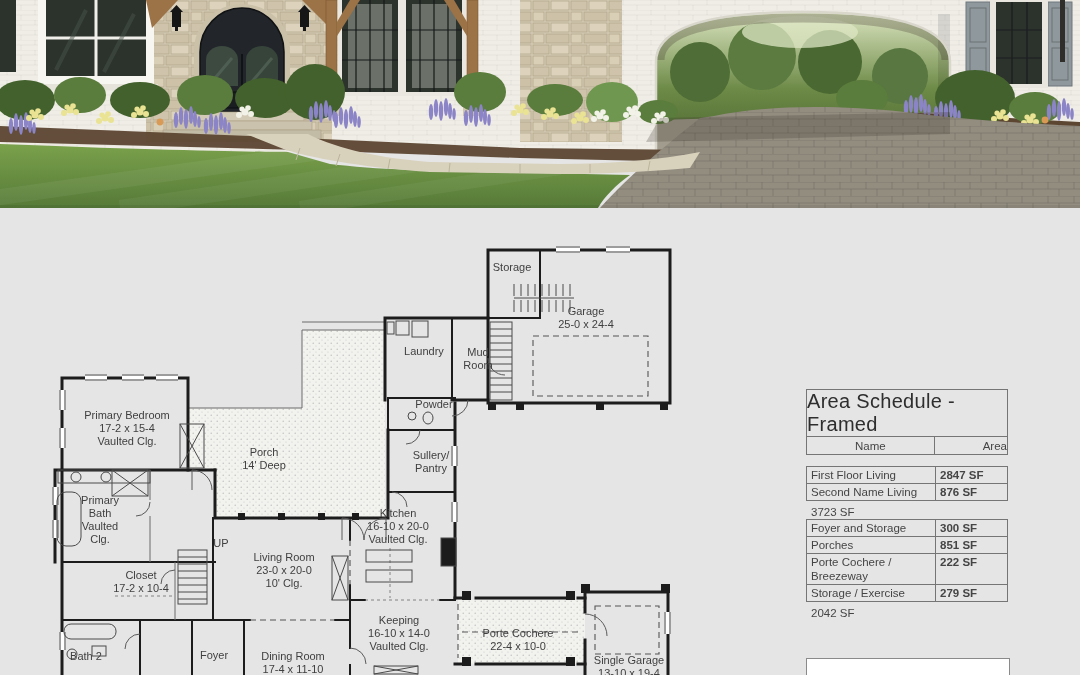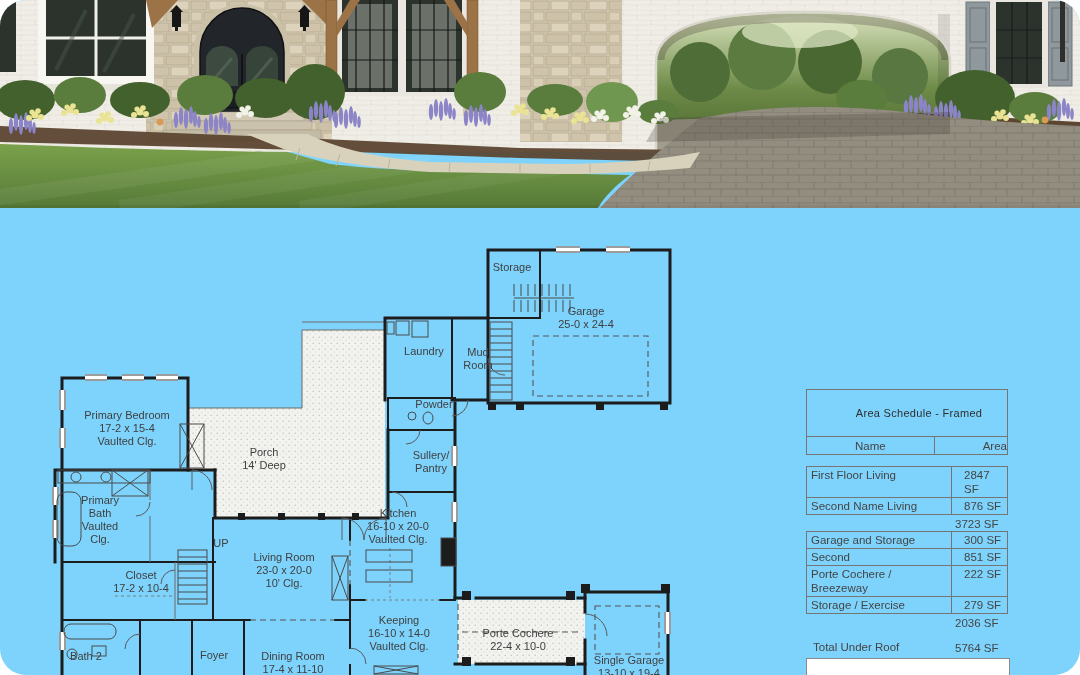--- a/index.html
+++ b/index.html
@@ -1,19 +1,18 @@
 <!DOCTYPE html>
 <html style="--p-wall: #efede6; --p-stone: #d6ccb6; --p-door: #22262a; --p-glass: #2c332d; --p-timber: #9c7247; --p-shutter: #8f989d; --p-foliage_dark: #43612c; --p-foliage_mid: #5a7c3c; --p-foliage_light: #6f9750; --p-flower_purple: #8b84c6; --p-flower_yellow: #e9e393; --p-flower_white: #f2f2e8; --p-mulch: #5c4631; --p-walkway: #d8d1bc; --p-driveway: #938d80; --p-lawn_light: #7aa14b; --p-lawn_dark: #567a38; --p-ink: #1c1c1c; --p-plantext: #3f3f3f; --p-tblborder: #757575; --p-tbltext: #454545;"><head>
 <meta charset="utf-8">
 <style>
   html,body{margin:0;padding:0;background:#ffffff;}
   #sheet{
-    position:relative;width:1080px;height:675px;overflow:hidden;background:#7dd3fc;
+    position:relative;width:1080px;height:675px;overflow:hidden;background:#e5e5e5;
     font-family:"Liberation Sans", sans-serif;
-    border-radius:26px;
   }
   svg text{font-family:"Liberation Sans", sans-serif;}
   
   .f-wall{fill:var(--p-wall);}
   .f-door{fill:var(--p-door);}
   .f-glass{fill:var(--p-glass);}
   .f-timber{fill:var(--p-timber);}
   .f-shutter{fill:var(--p-shutter);}
   .f-mulch{fill:var(--p-mulch);}
   .f-walk{fill:var(--p-walkway);}
@@ -31,30 +30,30 @@
   .dash{stroke:#555;stroke-width:1.1;fill:none;stroke-dasharray:6 4;}
   .dashs{stroke:#777;stroke-width:0.9;fill:none;stroke-dasharray:3 3;}
   .fix{stroke:#4a4a4a;stroke-width:1;fill:none;}
   .arc{stroke:#5a5a5a;stroke-width:1;fill:none;}
   .blk{fill:var(--p-ink);}
   .winline{stroke:#3a3a3a;stroke-width:1;fill:none;}
   #plan text{fill:var(--p-plantext);font-size:11px;}
   
   #area-table{position:absolute;left:806px;top:389px;width:202px;color:var(--p-tbltext);}
   #area-title{border:1.4px solid var(--p-tblborder);height:46px;display:flex;align-items:center;justify-content:center;
-    font-size:11px;letter-spacing:.3px;color:#2e2e2e;padding-left:24px;}
+    font-size:20px;letter-spacing:.3px;color:#2e2e2e;}
   #area-header{border:1px solid var(--p-tblborder);border-top:none;height:17px;display:flex;font-size:11.5px;}
   #area-header .hname{width:128px;display:flex;align-items:center;justify-content:center;}
   #area-header .harea{flex:1;display:flex;align-items:center;justify-content:center;border-left:1px solid var(--p-tblborder);padding-left:48px;}
   #area-rows{margin-top:12px;font-size:11.5px;}
-  .trow{display:flex;min-height:15px;line-height:14px;gap:16px;}
+  .trow{display:flex;min-height:15px;line-height:14px;}
   .trow.b{border:1px solid var(--p-tblborder);margin-top:-1px;}
   .trow .tname{width:128px;padding:1px 3px 1px 4px;white-space:pre-line;box-sizing:border-box;}
-  .trow.b .tarea{flex:1;padding:1px 2px 1px 12px;border-left:1px solid var(--p-tblborder);}
-  .trow.sub{margin-top:0;}
+  .trow.b .tarea{flex:1;padding:1px 2px 1px 4px;border-left:1px solid var(--p-tblborder);font-weight:bold;}
+  .trow.sub{margin-top:0;flex-direction:column;}
   .trow.sub .tarea,.trow.tot .tarea{flex:1;padding:2px 2px 1px 5px;}
   .trow.tot{margin-top:8px;}
   .trow.tot .tname{padding-left:7px;}
   
   #partial-box{position:absolute;left:806px;top:658px;width:202px;height:40px;border:1.4px solid #8a8a8a;background:#fff;}
 </style>
 </head>
 <body>
 
 <div id="sheet">
@@ -463,42 +462,38 @@
         </div>
         <div class="trow b">
           <div class="tname">Second Name Living</div>
           <div class="tarea">876 SF</div>
         </div>
         <div class="trow sub">
           <div class="tname"></div>
           <div class="tarea">3723 SF</div>
         </div>
         <div class="trow b">
-          <div class="tname">Garage and Storage</div>
+          <div class="tname">Foyer and Storage</div>
           <div class="tarea">300 SF</div>
         </div>
         <div class="trow b">
-          <div class="tname">Second</div>
+          <div class="tname">Porches</div>
           <div class="tarea">851 SF</div>
         </div>
         <div class="trow b">
           <div class="tname">Porte Cochere /
 Breezeway</div>
           <div class="tarea">222 SF</div>
         </div>
         <div class="trow b">
           <div class="tname">Storage / Exercise</div>
           <div class="tarea">279 SF</div>
         </div>
         <div class="trow sub">
           <div class="tname"></div>
-          <div class="tarea">2036 SF</div>
-        </div>
-        <div class="trow tot">
-          <div class="tname">Total Under Roof</div>
-          <div class="tarea">5764 SF</div>
+          <div class="tarea">2042 SF</div>
         </div>
       </div>
   </div>
 
   <div id="partial-box"></div>
 
 </div>
 
 </body></html>

